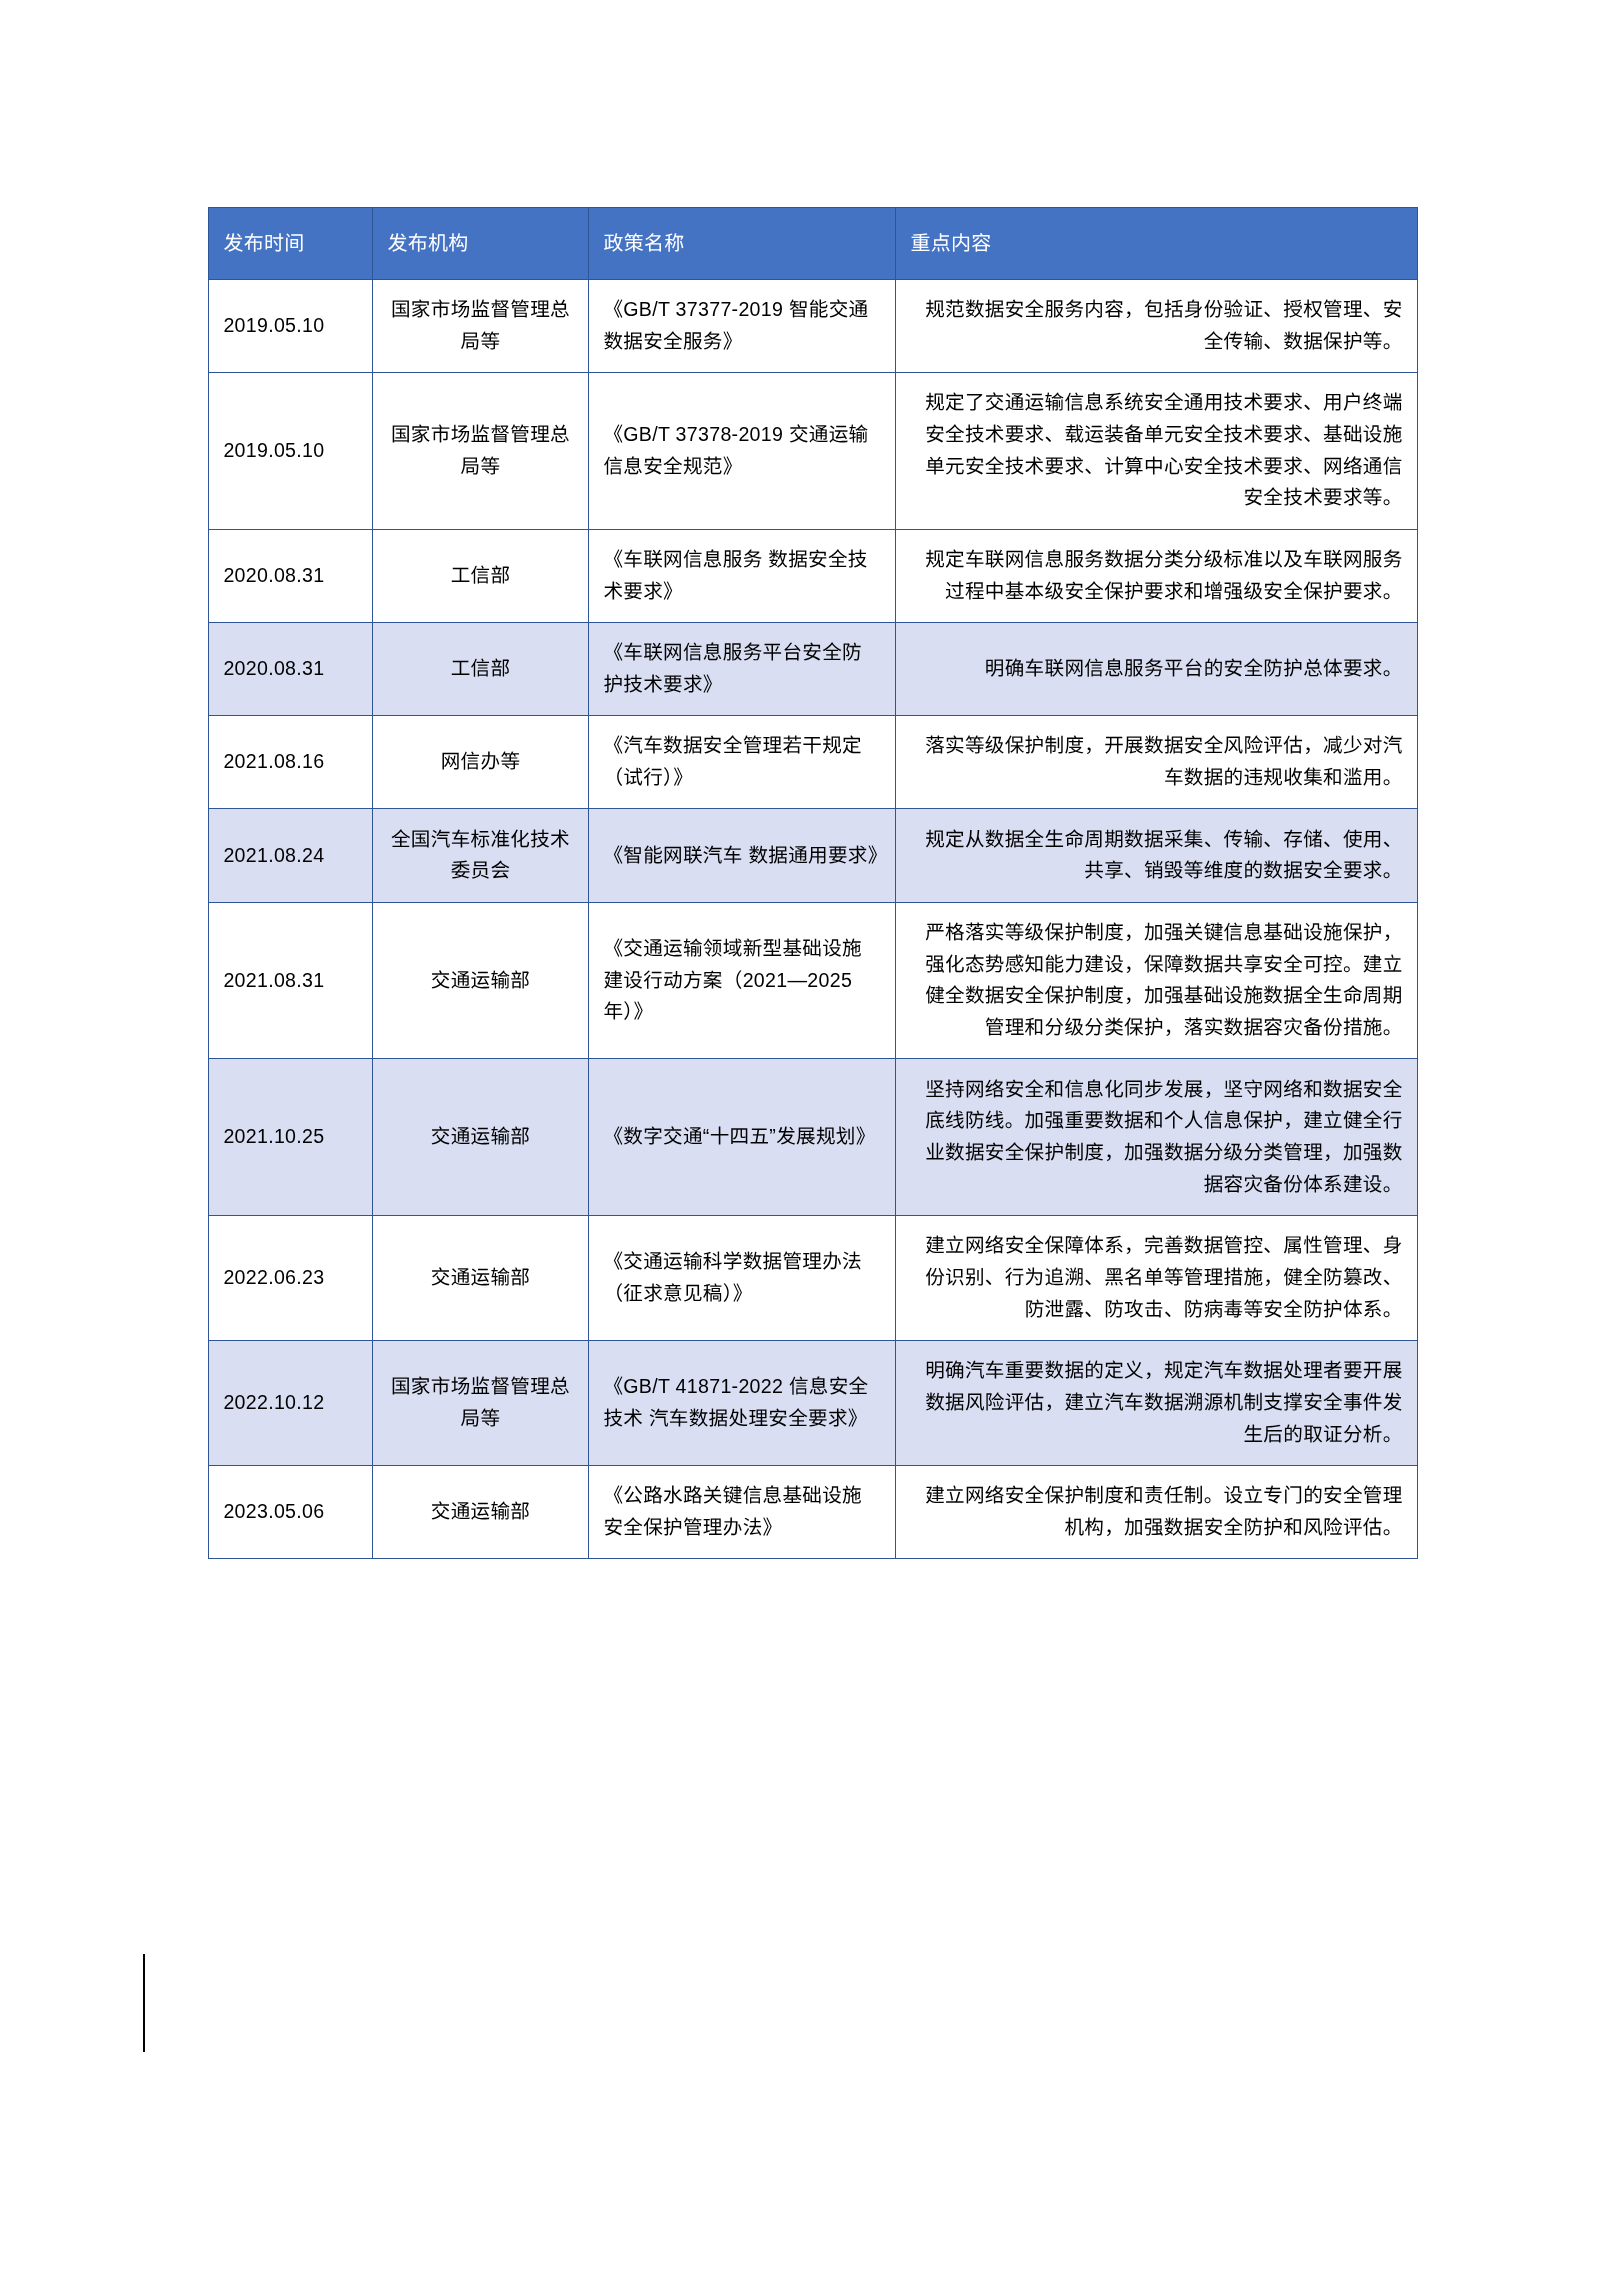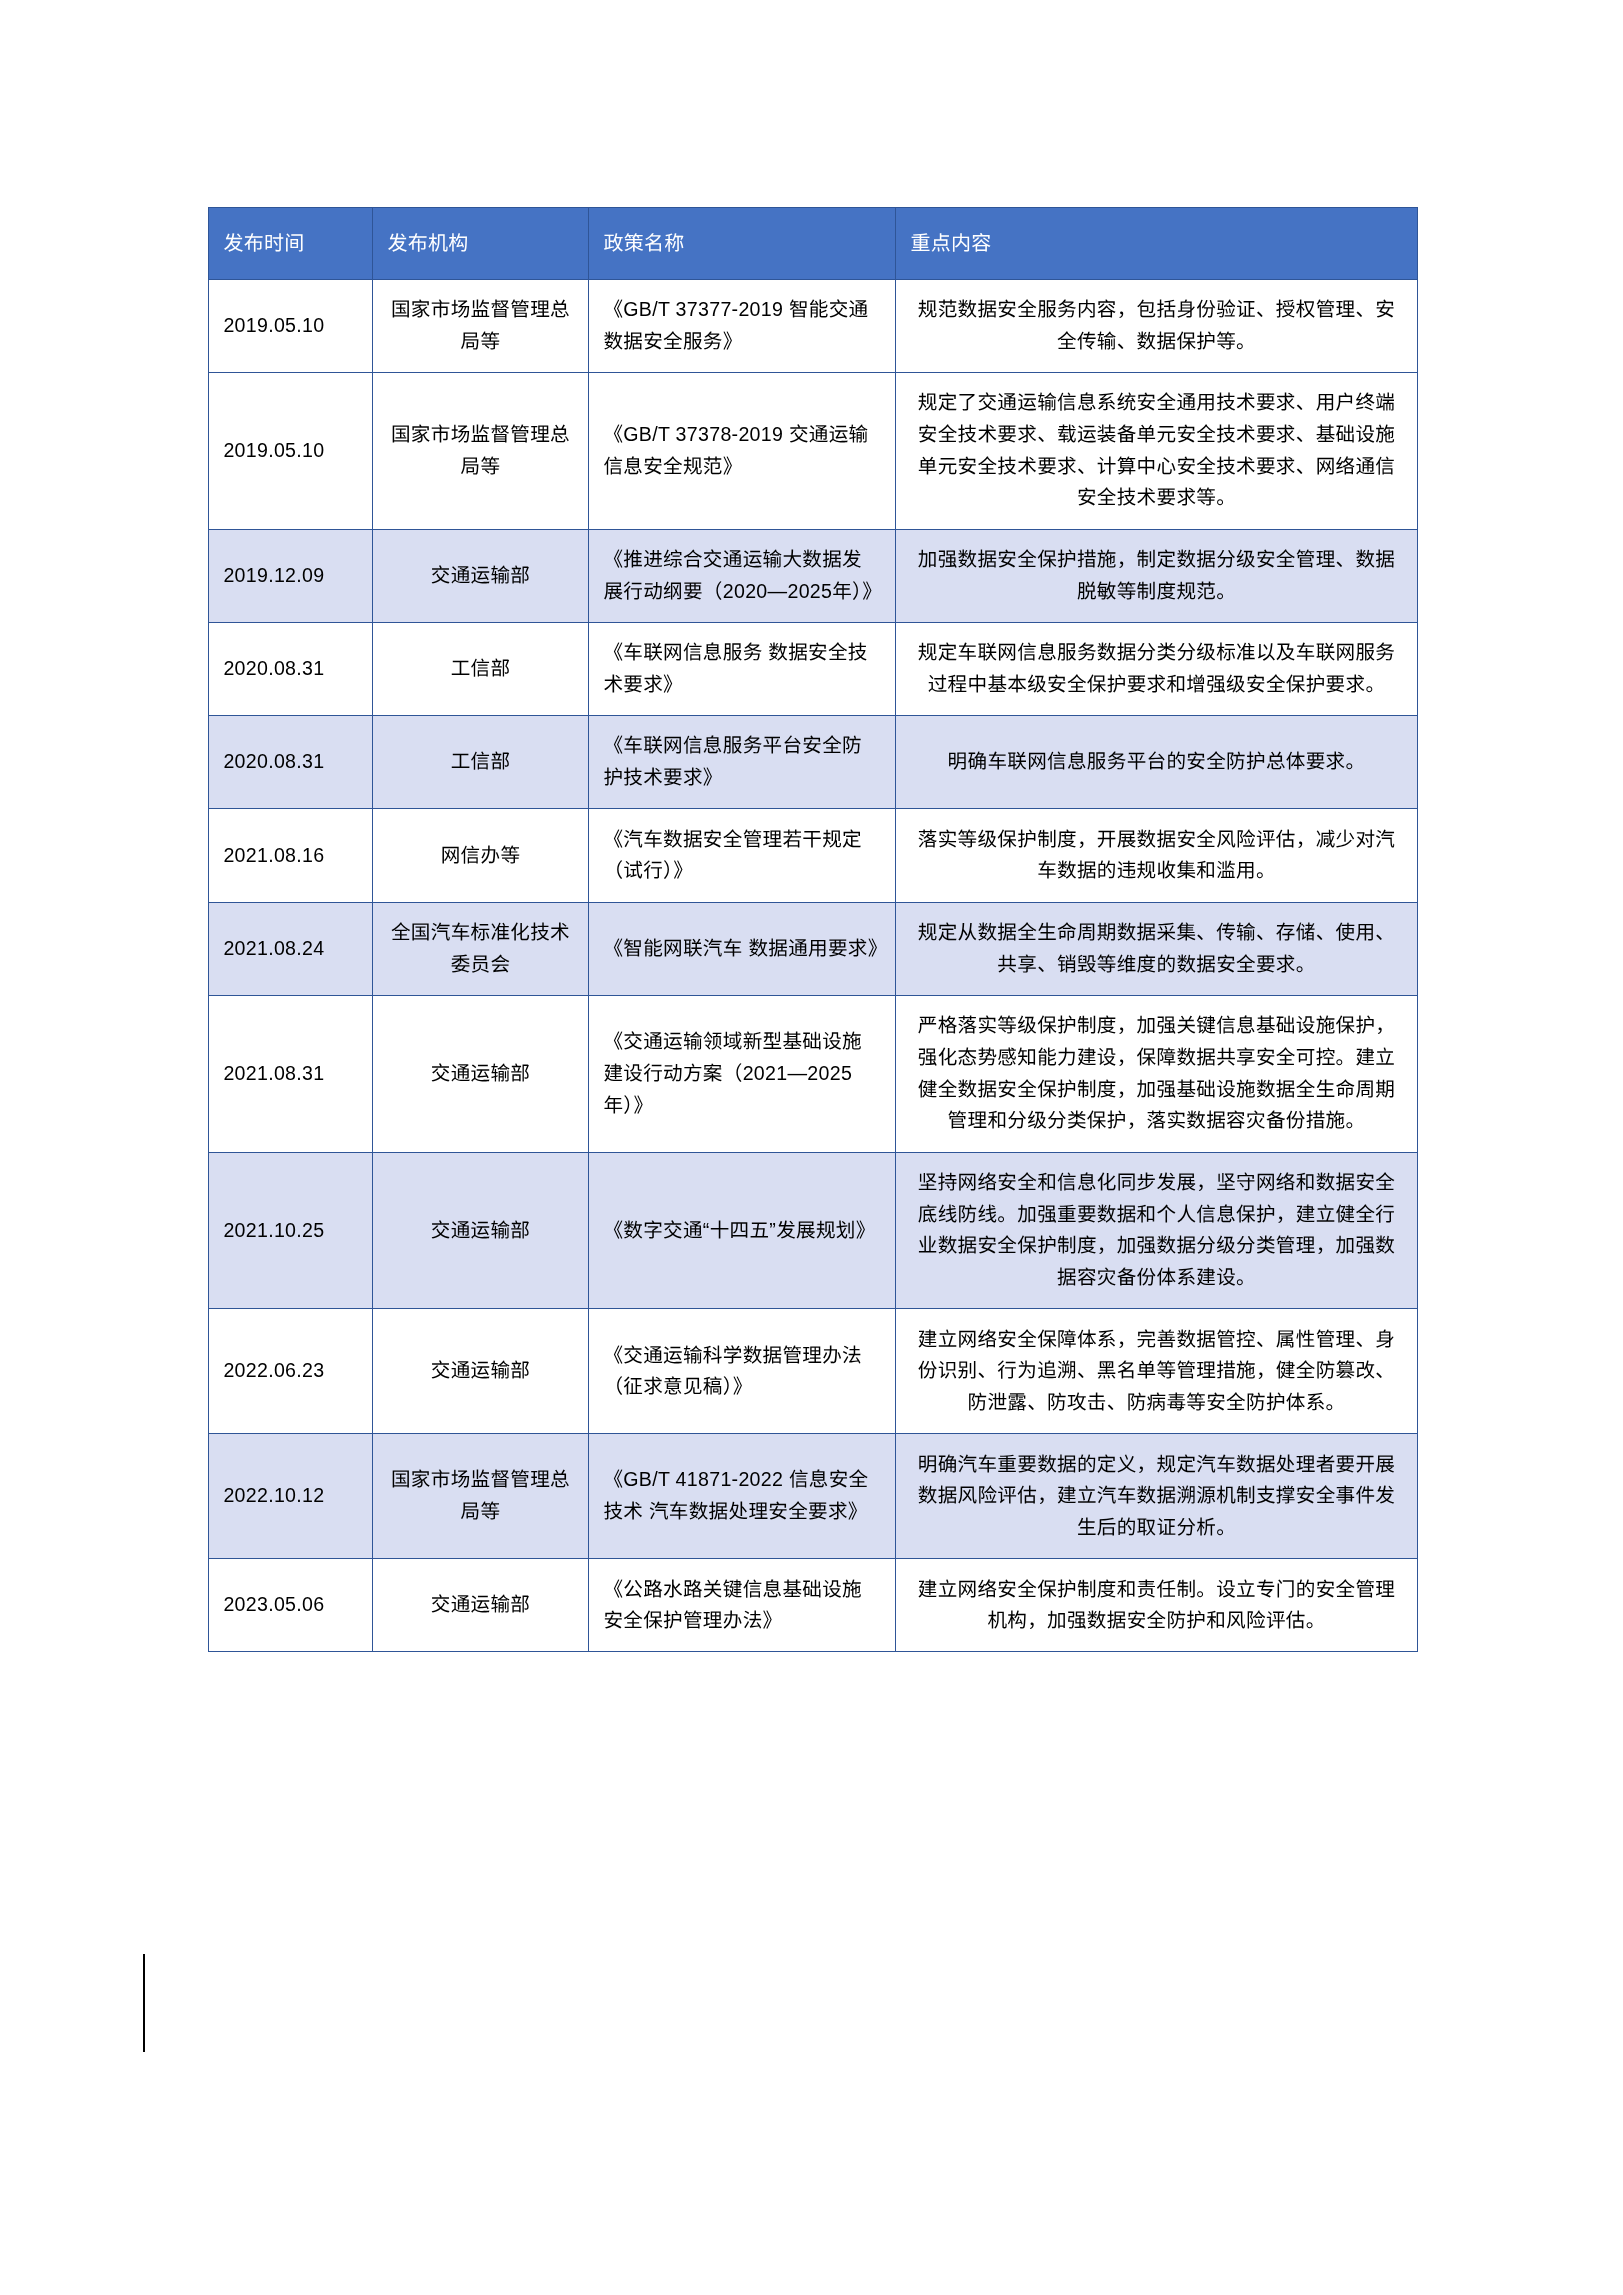--- a/index.html
+++ b/index.html
@@ -67,21 +67,21 @@
     white-space: nowrap;
   }
   td.org {
     text-align: center;
   }
   td.name {
     text-align: left;
     margin-top: 24px;
   }
   td.content {
-    text-align: center;
+    text-align: right;
     margin-top: 20px;
   }
   .left-mark {
     position: absolute;
     left: 143px;
     top: 1938px;
     width: 2px;
     height: 98px;
     background: #000000;
   }
@@ -112,26 +112,20 @@
           <td class="date">2019.05.10</td>
           <td class="org">国家市场监督管理总局等</td>
           <td class="name">《GB/T 37377-2019 智能交通 数据安全服务》</td>
           <td class="content">规范数据安全服务内容，包括身份验证、授权管理、安全传输、数据保护等。</td>
         </tr>
         <tr>
           <td class="date">2019.05.10</td>
           <td class="org">国家市场监督管理总局等</td>
           <td class="name">《GB/T 37378-2019 交通运输 信息安全规范》</td>
           <td class="content">规定了交通运输信息系统安全通用技术要求、用户终端安全技术要求、载运装备单元安全技术要求、基础设施单元安全技术要求、计算中心安全技术要求、网络通信安全技术要求等。</td>
-        </tr>
-        <tr class="alt">
-          <td class="date">2019.12.09</td>
-          <td class="org">交通运输部</td>
-          <td class="name">《推进综合交通运输大数据发展行动纲要（2020—2025年）》</td>
-          <td class="content">加强数据安全保护措施，制定数据分级安全管理、数据脱敏等制度规范。</td>
         </tr>
         <tr>
           <td class="date">2020.08.31</td>
           <td class="org">工信部</td>
           <td class="name">《车联网信息服务 数据安全技术要求》</td>
           <td class="content">规定车联网信息服务数据分类分级标准以及车联网服务过程中基本级安全保护要求和增强级安全保护要求。</td>
         </tr>
         <tr class="alt">
           <td class="date">2020.08.31</td>
           <td class="org">工信部</td>

